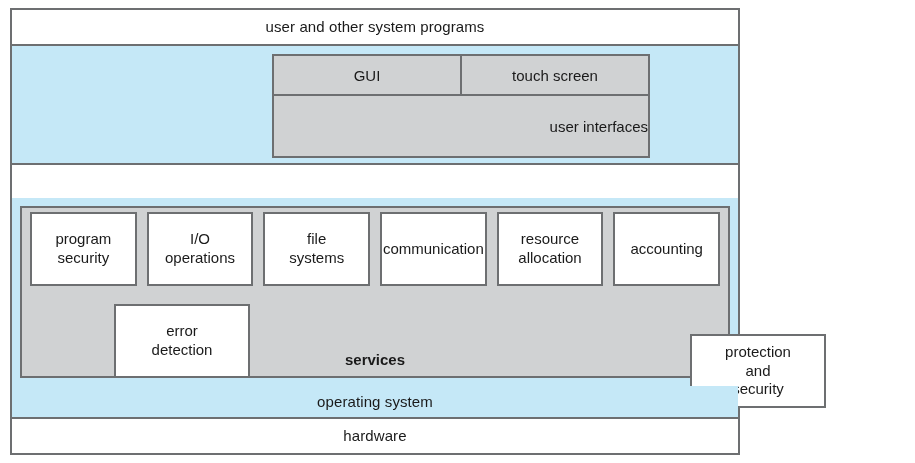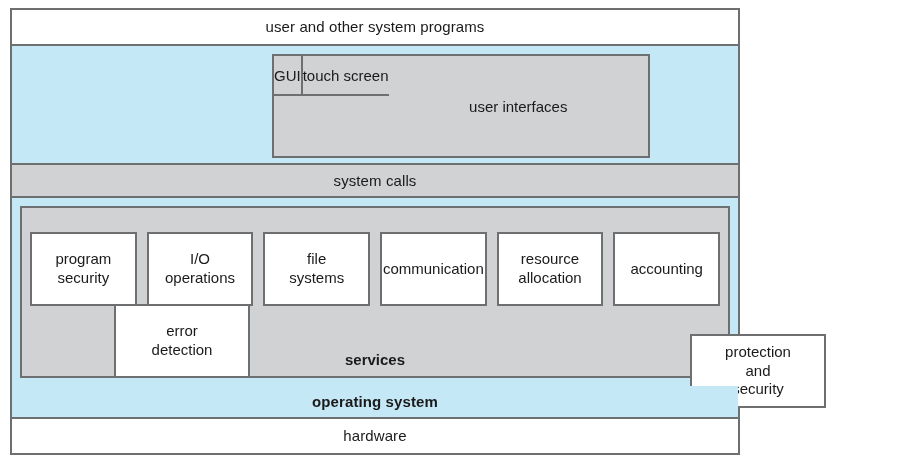--- a/index.html
+++ b/index.html
@@ -69,21 +69,21 @@
   .ui-box {
     position: absolute;
     left: 260px;
     top: 8px;
     width: 378px;
     height: 104px;
     box-sizing: border-box;
     border: 2px solid #6d6f71;
     background: #d0d2d3;
     display: flex;
-    flex-direction: row;
+    flex-direction: column;
   }
   .ui-top-row {
     display: flex;
     height: 38px;
     border-bottom: 2px solid #6d6f71;
   }
   .ui-cell {
     flex: 1 1 0;
     display: flex;
     align-items: center;
@@ -92,21 +92,21 @@
     white-space: nowrap;
     box-sizing: border-box;
   }
   .ui-cell + .ui-cell {
     border-left: 2px solid #6d6f71;
   }
   .ui-bottom {
     flex: 1 1 auto;
     display: flex;
     align-items: center;
-    justify-content: center;
+    justify-content: flex-end;
     font-size: 15px;
   }
 
   
   .band-syscalls {
     top: 155px;
     height: 33px;
     background: #d0d2d3;
     border-bottom: 2px solid #6d6f71;
   }
@@ -142,21 +142,21 @@
     text-align: center;
     font-size: 15px;
     font-weight: bold;
   }
 
   
   .service-row {
     position: absolute;
     left: 8px;
     right: 8px;
-    top: 24px;
+    top: 4px;
     height: 74px;
     display: flex;
     gap: 10px;
   }
   .service-cell {
     flex: 1 1 0;
     box-sizing: border-box;
     border: 2px solid #6d6f71;
     background: #ffffff;
     display: flex;
@@ -194,21 +194,20 @@
     margin-top: 30px;
   }
 
   
   .band-os-caption {
     top: 376px;
     height: 33px;
     background: #c5e8f7;
     border-bottom: 2px solid #6d6f71;
     border-top: none;
-    font-weight: bold;
   }
 
   
   .band-hardware {
     top: 409px;
     height: 34px;
     background: #ffffff;
     border-radius: 17px;
   }
 
@@ -234,23 +233,20 @@
           <span>touch screen</span>
         </div>
       </div>
       <div class="ui-bottom">
         <span>user interfaces</span>
       </div>
     </div>
 
   </div>
 
-  <div class="band band-syscalls">
-    <span class="band-label">system calls</span>
-  </div>
 
   <div class="region-os">
 
     <div class="services-box">
 
       <div class="service-row">
         <div class="service-cell">
           <span>
             <span class="nl">program</span>
             <span class="nl">security</span>

